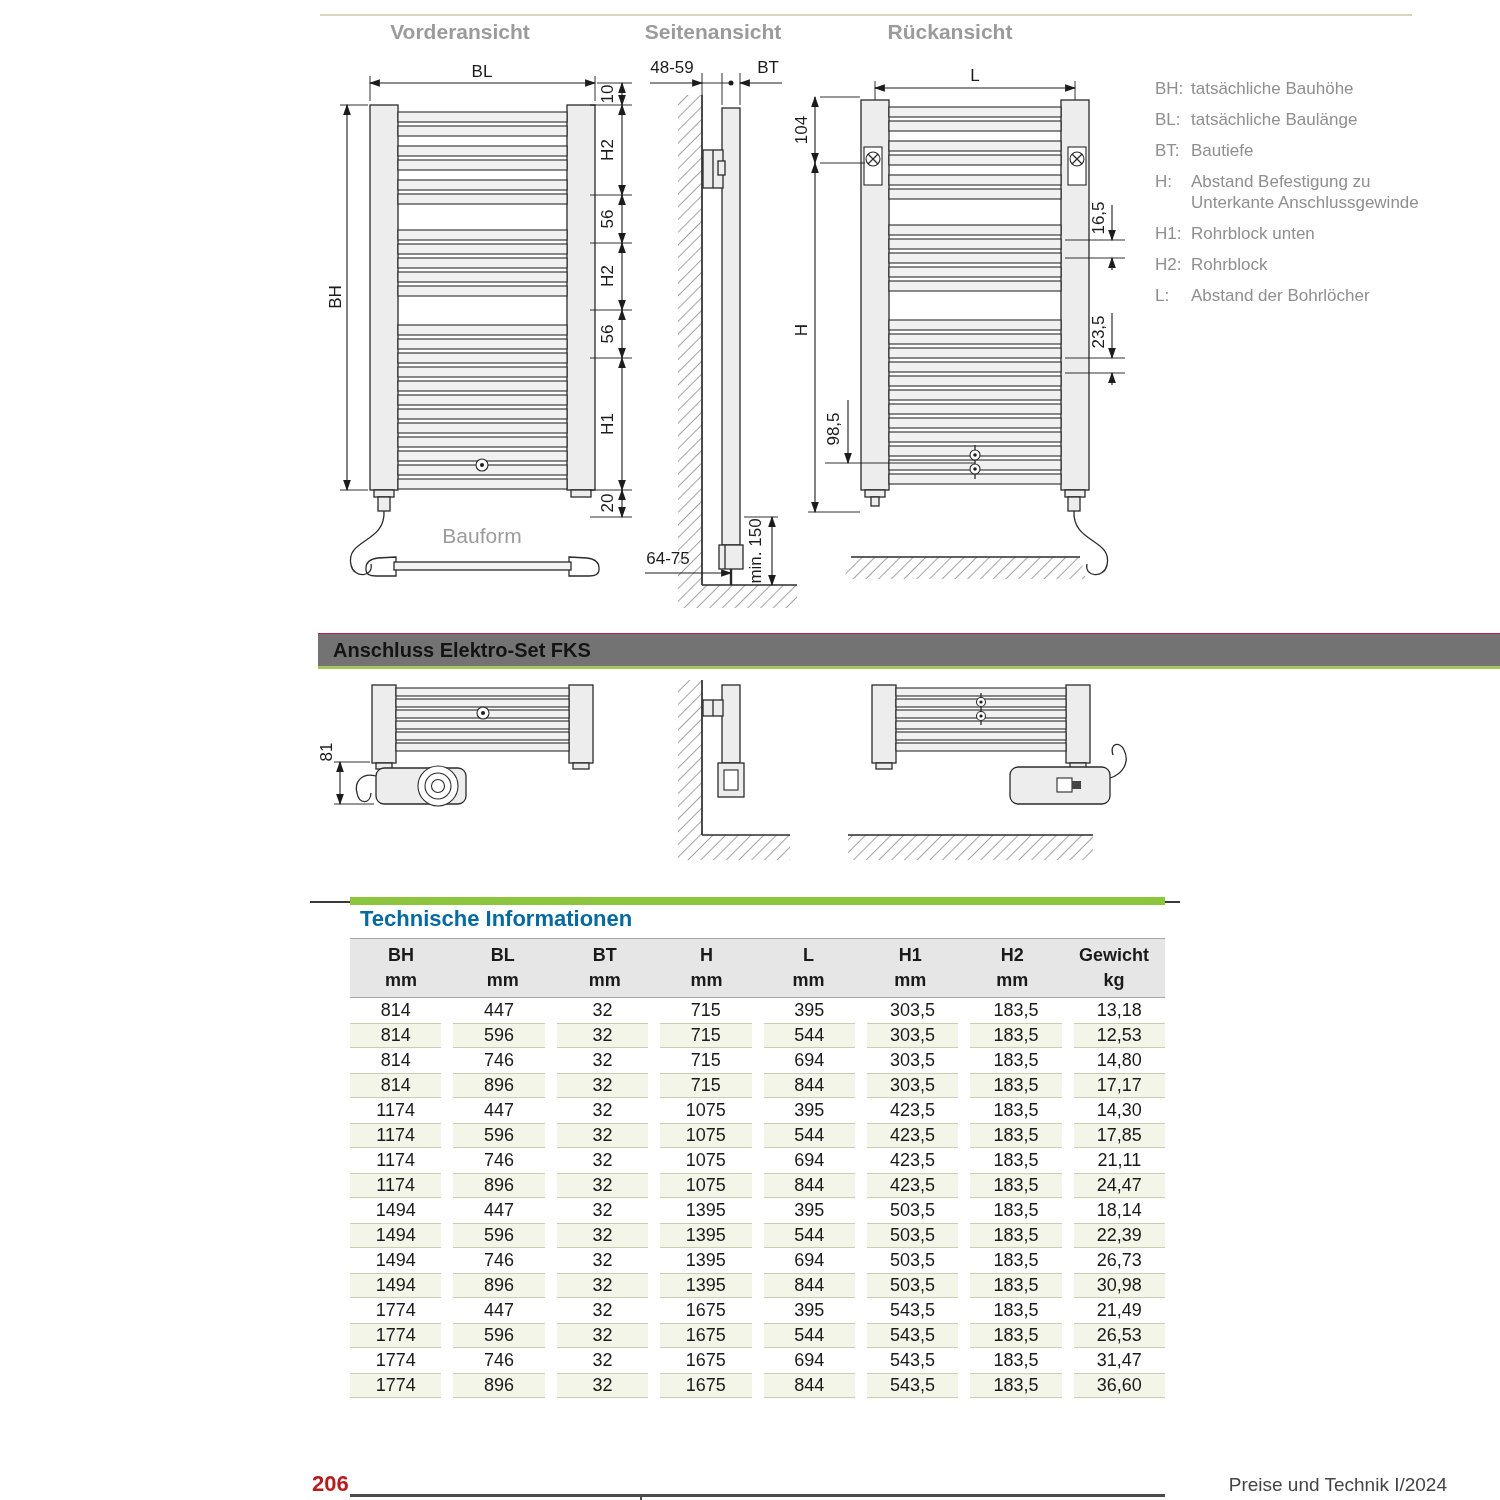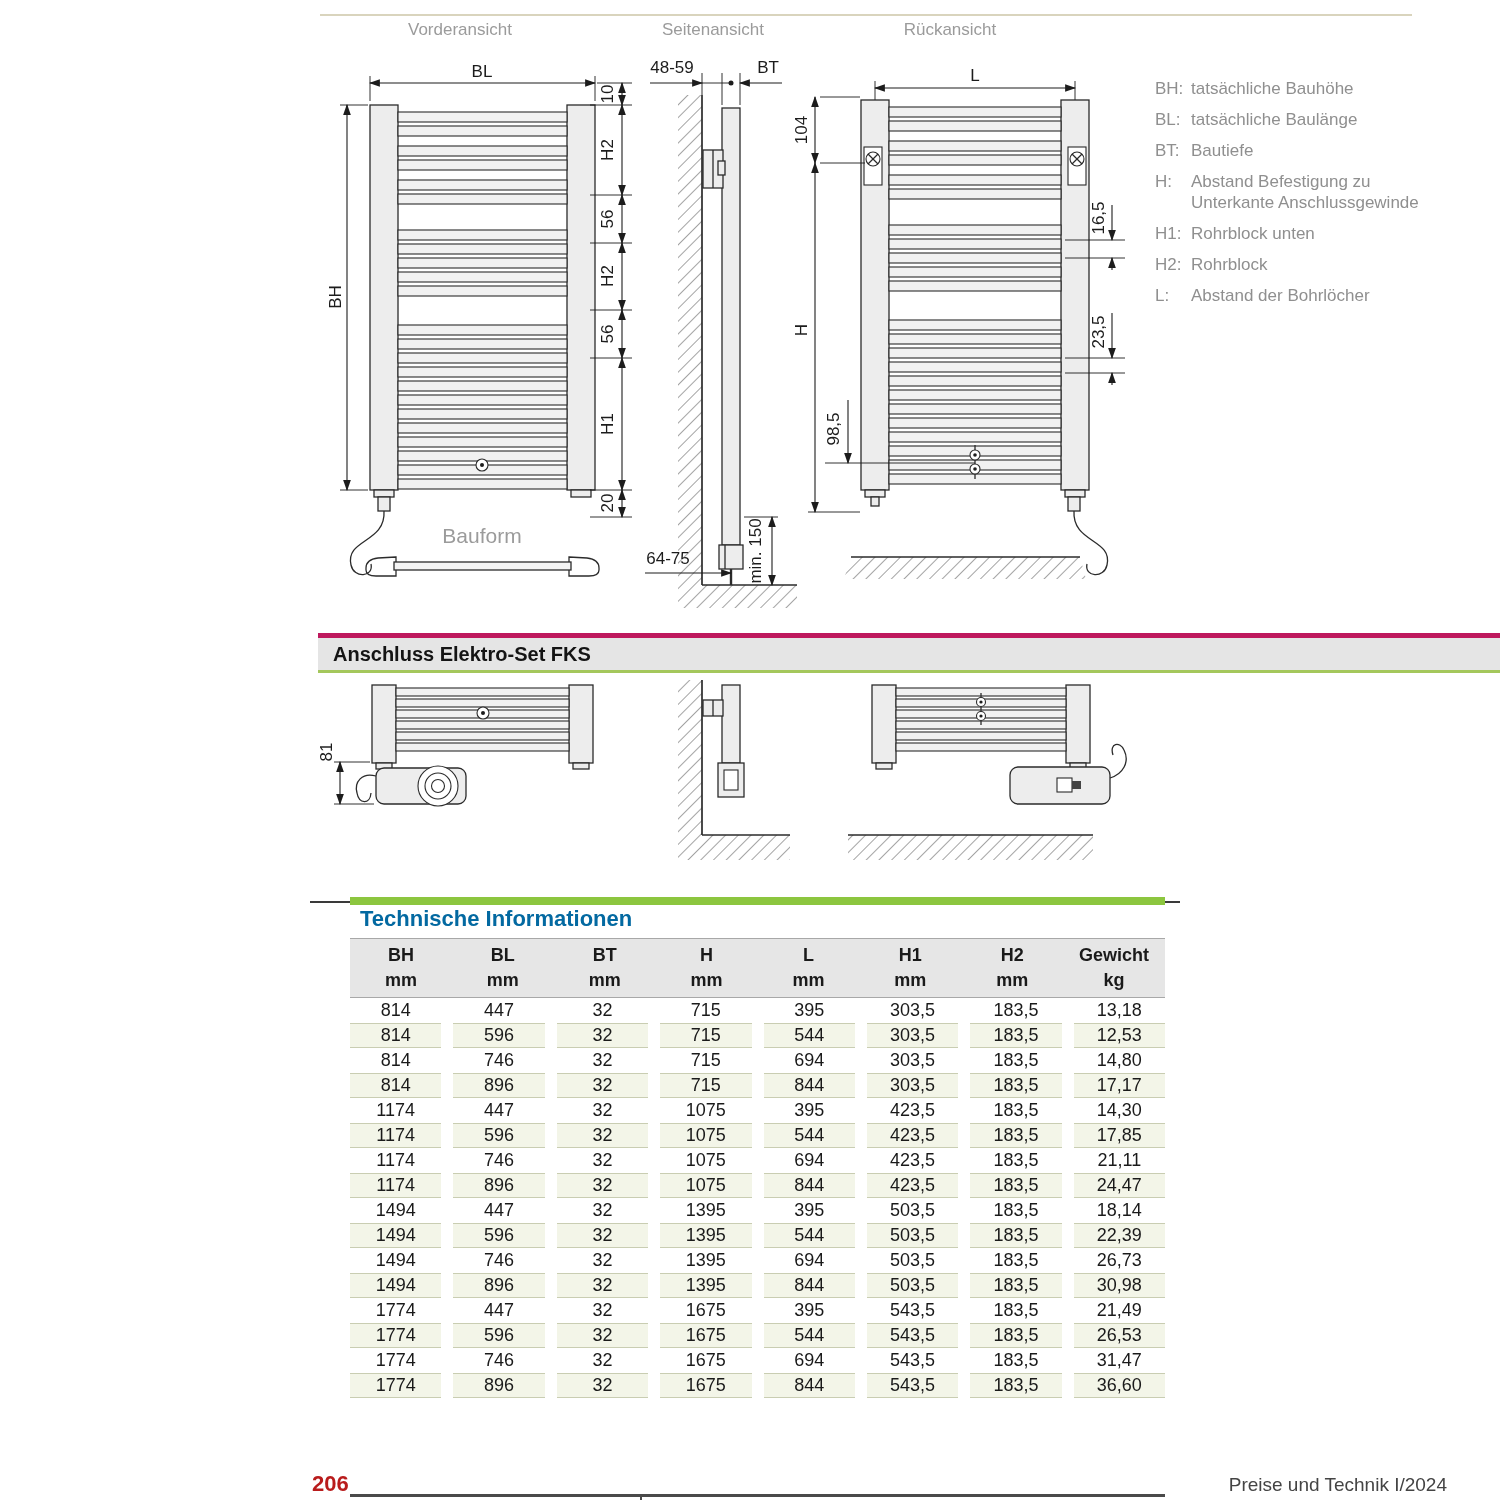--- a/index.html
+++ b/index.html
@@ -1,21 +1,21 @@
 <!DOCTYPE html>
 <html><head>
 <meta charset="utf-8">
 <style>
   html,body{margin:0;padding:0;background:#fff;}
   body{font-family:"Liberation Sans", sans-serif;color:#222;}
   #page{position:relative;width:1500px;height:1500px;background:#fff;overflow:hidden;}
 
   .topline{position:absolute;left:320px;top:14px;width:1092px;height:2px;background:#d9d4bd;}
 
-  .view-title{position:absolute;top:20px;font-size:17px;color:#9b9b9b;text-align:center;}
+  .view-title{position:absolute;top:20px;font-size:21px;color:#9b9b9b;text-align:center;font-weight:bold;}
   #t-front{left:330px;width:260px;}
   #t-side{left:613px;width:200px;}
   #t-rear{left:850px;width:200px;}
 
   .legend{position:absolute;left:1155px;top:78px;width:300px;font-size:17px;color:#8f8f8f;}
   .lg-row{display:flex;margin-bottom:10px;line-height:21px;}
   .lg-term{width:36px;flex:0 0 36px;}
   .lg-desc{width:260px;}
 
   svg{position:absolute;}
@@ -26,22 +26,22 @@
   .rung{fill:#f1f1f1;stroke:#2b2b2b;stroke-width:1.1;}
   .ln{stroke:#2b2b2b;stroke-width:1.3;fill:none;}
   .ln2{stroke:#2b2b2b;stroke-width:1.7;fill:none;}
   .dim{stroke:#1c1c1c;stroke-width:1.1;fill:none;}
   .ext{stroke:#1c1c1c;stroke-width:0.9;fill:none;}
   .dimtxt{font-size:17px;fill:#1c1c1c;font-family:"Liberation Sans",sans-serif;}
   .gtxt{font-size:21px;fill:#9b9b9b;font-family:"Liberation Sans",sans-serif;}
   .hatched{fill:url(#hatch);stroke:none;}
   .bolt{fill:#fff;stroke:#2b2b2b;stroke-width:1.1;}
 
-  .fks-band{position:absolute;left:318px;top:633px;right:0;height:32px;background:#e5e5e5;
-    border-top:5px solid #be185d;border-bottom:3px solid #a4c75c;display:flex;align-items:center;}
+  .fks-band{position:absolute;left:318px;top:633px;right:0;height:32px;background:#737373;
+    border-top:1px solid #be185d;border-bottom:3px solid #a4c75c;display:flex;align-items:center;}
   .fks-band span{font-size:20px;font-weight:bold;color:#141414;padding-left:15px;}
 
   .note{position:absolute;left:322px;top:872px;font-size:17px;color:#8f8f8f;}
 
   .divider-line{position:absolute;left:310px;top:901px;width:870px;height:2px;background:#3a3a3a;}
   .divider-green{position:absolute;left:350px;top:897px;width:815px;height:8px;background:#8cc63f;}
 
   .table-title{position:absolute;left:360px;top:906px;font-size:22px;font-weight:bold;color:#0369a1;}
 
   .tech-table{position:absolute;left:350px;top:938px;width:815px;}

